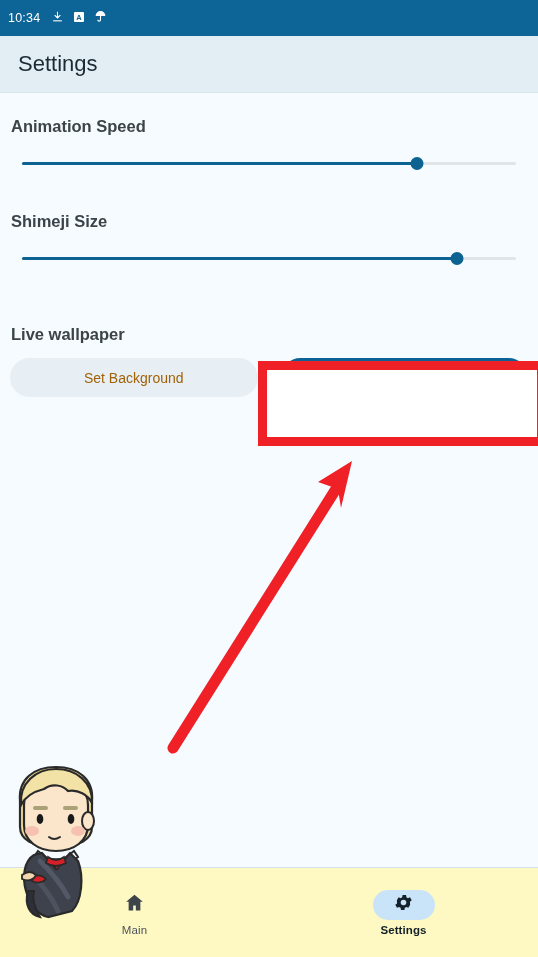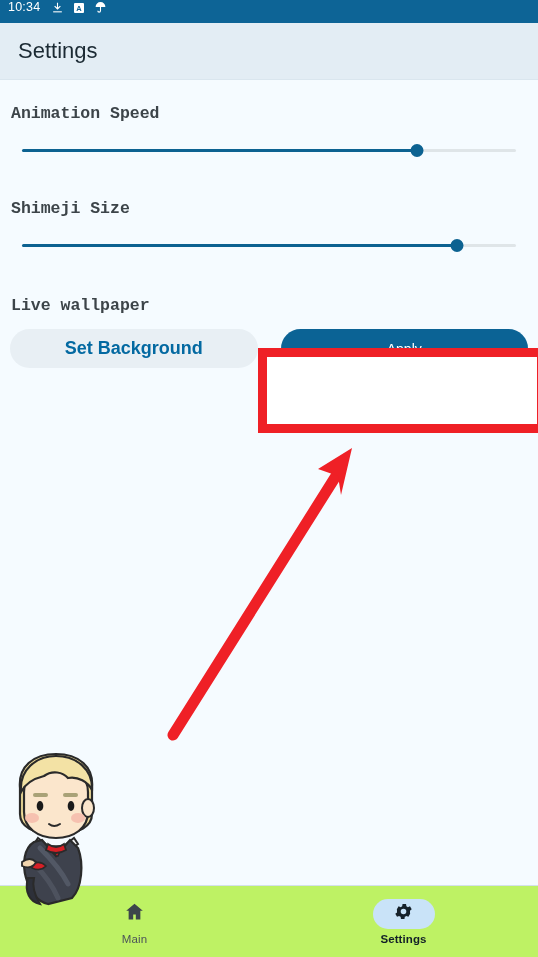--- a/index.html
+++ b/index.html
@@ -15,24 +15,24 @@
     position: relative;
     width: 538px;
     height: 957px;
     background: #f5fbff;
     display: flex;
     flex-direction: column;
   }
 
   
   .status-bar {
-    height: 23px;
+    height: 36px;
     background: #0d6496;
     display: flex;
-    align-items: flex-start;
+    align-items: center;
     padding: 0 8px;
     gap: 9px;
     flex: none;
   }
   .status-time {
     color: #ffffff;
     font-size: 12.5px;
     font-weight: 400;
     letter-spacing: 0.2px;
     margin-right: 2px;
@@ -62,25 +62,24 @@
     position: relative;
     padding: 0 10px;
     background: #f5fbff;
   }
 
   .section-label {
     font-size: 16.5px;
     font-weight: bold;
     color: #3c4449;
     margin-left: 1px;
-    font-family: Liberation Mono, monospace;
   }
   .label-anim  { margin-top: 24px; }
   .label-size  { margin-top: 34px; }
-  .label-wall  { margin-top: 36px; }
+  .label-wall  { margin-top: 52px; }
 
   
   .slider {
     position: relative;
     height: 30px;
     margin: 0 12px 0 12px;
     display: flex;
     align-items: center;
   }
   .slider-anim { margin-top: 12px; }
@@ -113,29 +112,28 @@
     display: flex;
     align-items: center;
     margin-top: 14px;
     gap: 0;
   }
   .btn-set-bg {
     width: 252px;
     height: 39px;
     border-radius: 20px;
     background: #e8eff4;
-    color: #0369a1;
-    font-size: 18px;
+    color: #a16207;
+    font-size: 14px;
     border: none;
     display: flex;
     align-items: center;
     justify-content: center;
     cursor: pointer;
     font-family: "Liberation Sans", sans-serif;
-    font-weight: bold;
   }
   .btn-apply {
     width: 252px;
     height: 39px;
     border-radius: 20px;
     background: #0b6395;
     color: #ffffff;
     font-size: 14px;
     border: none;
     display: flex;
@@ -171,22 +169,22 @@
   .shimeji {
     position: absolute;
     left: 8px;
     top: 672px;
     width: 96px;
     height: 156px;
   }
 
   
   .bottom-nav {
-    height: 72px;
-    background: #bef264;
+    height: 90px;
+    background: #fef9c3;
     display: flex;
     align-items: center;
     flex: none;
     border-top: 1px solid #d4e1ea;
   }
   .nav-item {
     flex: 1;
     display: flex;
     flex-direction: column;
     align-items: center;

